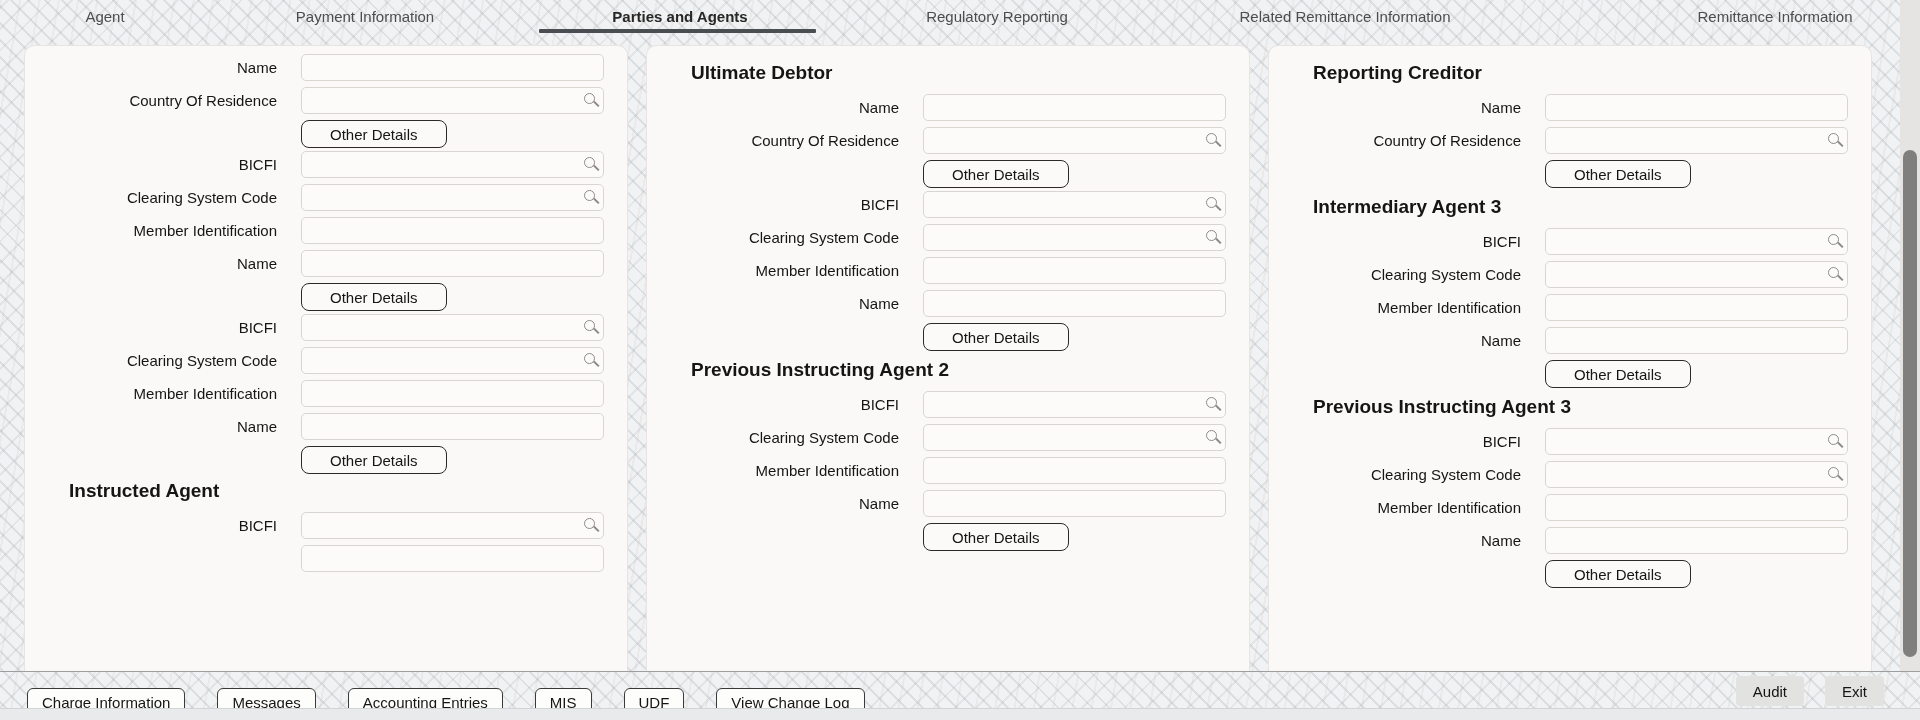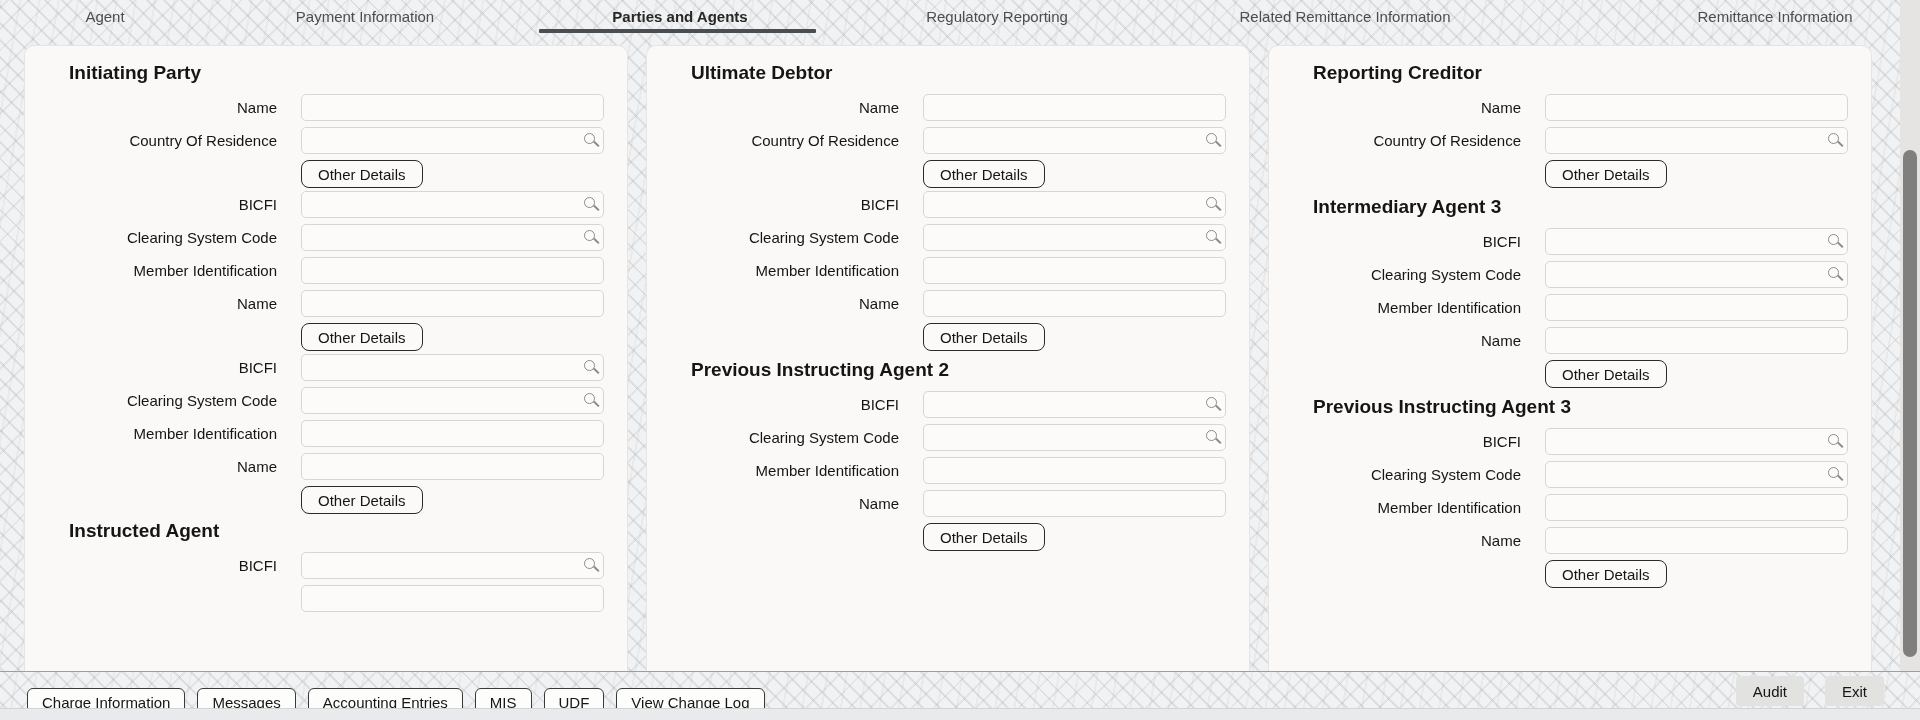--- a/index.html
+++ b/index.html
@@ -44,29 +44,29 @@
   .mag{
     position:absolute;right:9px;top:6px;width:11px;height:11px;
     border:1.6px solid #8d8b88;border-radius:50%;cursor:pointer;
   }
   .mag::after{
     content:"";position:absolute;width:7px;height:1.6px;background:#8d8b88;
     right:-6px;bottom:-2px;transform:rotate(45deg);
   }
   .btn-row{height:28px;margin:1px 0 3px 276px;}
   .od-btn{
-    height:28px;padding:0 16px;border:1.5px solid #2b2a28;border-radius:8px;
+    height:28px;padding:0 28px;border:1.5px solid #2b2a28;border-radius:8px;
     background:#fbfaf9;font-size:15px;color:#161513;cursor:pointer;
   }
   
   .toolbar{
     position:absolute;left:0;top:671px;width:1920px;height:37px;
     border-top:1px solid #9e9e9e;
   }
-  .tleft{position:absolute;left:27px;top:16px;display:flex;gap:12px;}
+  .tleft{position:absolute;left:27px;top:16px;display:flex;gap:32px;}
   .tb-btn{
     height:28px;padding:0 14px;border:1.4px solid #3a3a38;border-radius:6px;
     background:#fdfdfc;font-size:15px;color:#161513;cursor:pointer;white-space:nowrap;
   }
   .tright{position:absolute;right:36px;top:4px;display:flex;gap:21px;}
   .gray-btn{
     height:30px;padding:0 17px;border:none;border-radius:4px;
     background:#e2e2e1;font-size:15px;color:#161513;cursor:pointer;
   }
   .bottomstrip{
@@ -86,21 +86,20 @@
       <div class="tab" style="left: 365px;">Payment Information</div>
       <div class="tab active" style="left: 680px;">Parties and Agents</div>
       <div class="tab" style="left: 997px;">Regulatory Reporting</div>
       <div class="tab" style="left: 1345px;">Related Remittance Information</div>
       <div class="tab" style="left: 1739px; margin-left: 36px;">Remittance Information</div>
       <div class="tab-underline" style="left: 539px; width: 277px;"></div>
     </div>
   <div id="panels">
       <div class="panel" style="left: 24px;">
         <div class="sec">
-          <div class="sec-title">Initiating Party</div>
           <div class="f-row">
             <div class="f-label">Name</div>
             <div class="f-box"><input class="f-input" type="text" style=""></div>
           </div>
           <div class="f-row">
             <div class="f-label">Country Of Residence</div>
             <div class="f-box"><input class="f-input" type="text" style=""><span class="mag"></span></div>
           </div>
           <div class="btn-row"><button class="od-btn">Other Details</button></div>
         </div>

